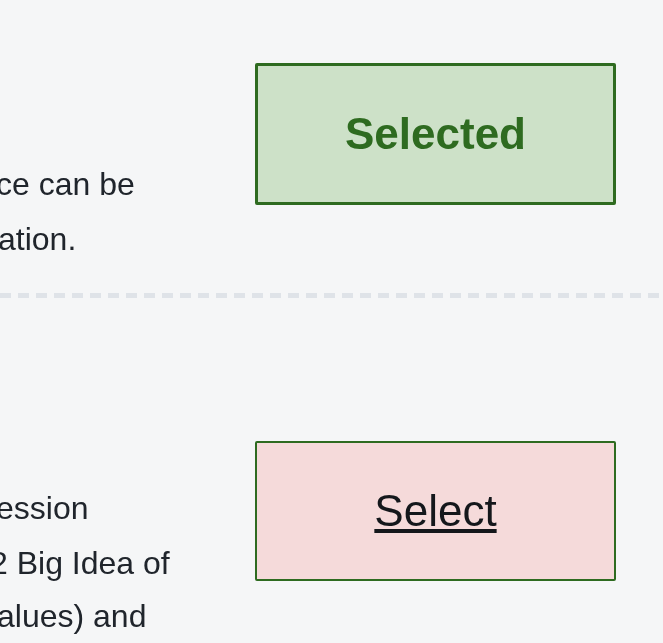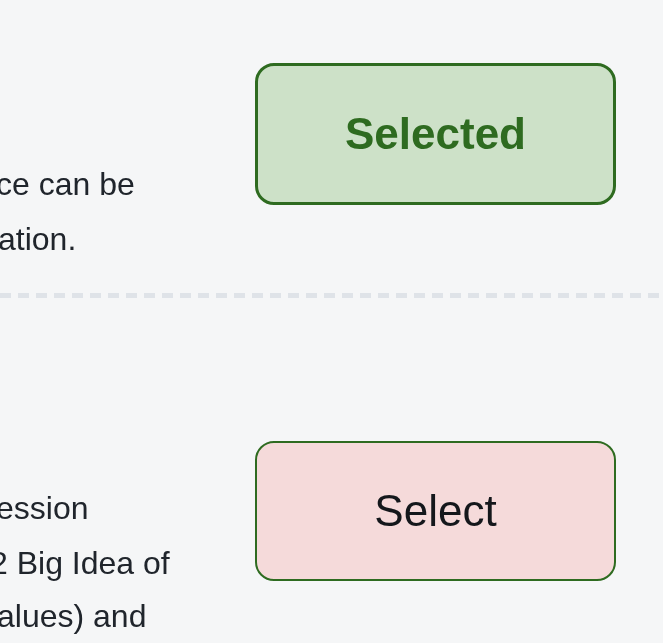--- a/index.html
+++ b/index.html
@@ -20,21 +20,21 @@
     white-space: nowrap;
     font-size: 32px;
     color: #20252c;
     line-height: 1;
   }
   .choice-button {
     position: absolute;
     left: 255px;
     width: 361px;
     box-sizing: border-box;
-    border-radius: 19px;
+    border-radius: 2px;
     display: flex;
     align-items: center;
     justify-content: center;
     font-size: 44px;
     cursor: pointer;
     padding: 0;
   }
   #selected-button {
     top: 63px;
     height: 142px;
@@ -43,20 +43,21 @@
     color: #2e6b20;
     font-weight: bold;
   }
   #select-button {
     top: 441px;
     height: 140px;
     background: #f5dada;
     border: 2px solid #2e6b20;
     color: #14171b;
     font-weight: normal;
+    text-decoration: underline;
   }
   #section-divider {
     position: absolute;
     left: 0;
     top: 293px;
     width: 663px;
     height: 5px;
     background: repeating-linear-gradient(
       to right,
       #dfe3e8 0px,

